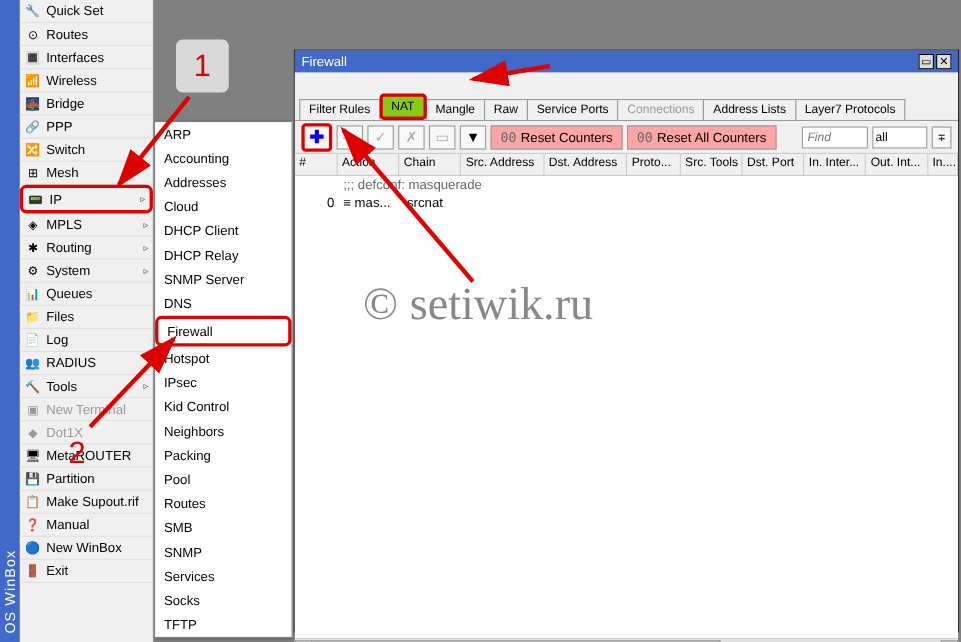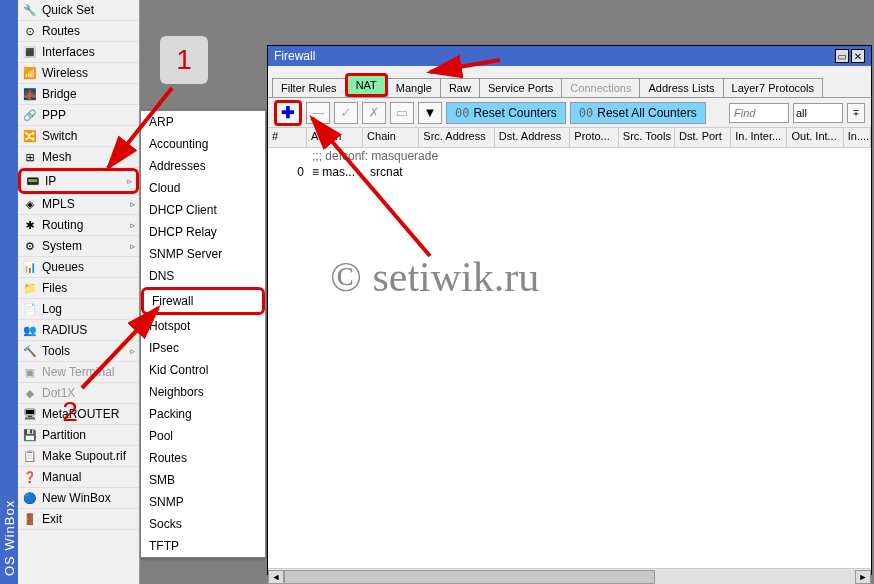--- a/index.html
+++ b/index.html
@@ -17,31 +17,31 @@
 .submenu-item { height: 22px; display: flex; align-items: center; padding: 0 8px; cursor: default; }
 .submenu-item.hl { border: 3px solid #d00; border-radius: 6px; height: 28px; }
 
 .callout { position: absolute; width: 48px; height: 48px; background: #d9d9d9; border-radius: 6px; display: flex; align-items: center; justify-content: center; font-size: 28px; color: #d00; font-weight: normal; }
 
 .firewall-win { position: absolute; left: 267px; top: 45px; width: 605px; height: 530px; background: #f0f0f0; border: 1px solid #000; }
 .fw-title { height: 20px; background: #4169c9; color: #fff; display: flex; align-items: center; padding: 0 6px; font-size: 12px; }
 .fw-title .spacer { flex: 1; }
 .fw-title .btn { width: 14px; height: 14px; border: 1px solid #000; background: #ddd; margin-left: 2px; display: flex; align-items: center; justify-content: center; font-size: 10px; color: #000; }
 
-.fw-tabs { display: flex; align-items: flex-end; height: 32px; background: #f0f0f0; border-bottom: 1px solid #999; padding: 4px 4px 0; gap: 0; }
+.fw-tabs { display: flex; align-items: flex-end; height: 44px; background: #f0f0f0; border-bottom: 1px solid #999; padding: 4px 4px 0; gap: 0; }
 .fw-tab { padding: 3px 8px; border: 1px solid #999; border-bottom: none; background: #f0f0f0; margin-right: -1px; font-size: 11px; cursor: default; }
-.fw-tab.active { background: #86efac; position: relative; z-index: 2; }
+.fw-tab.active { background: #84cc16; position: relative; z-index: 2; }
 .fw-tab.hl { border: 3px solid #d00; border-radius: 4px; }
 .fw-tab.dim { color: #999; }
 
 .fw-toolbar { display: flex; align-items: center; height: 30px; padding: 0 6px; gap: 4px; background: #f0f0f0; border-bottom: 1px solid #ccc; }
 .tb-btn { width: 24px; height: 22px; border: 1px solid #999; background: #f8f8f8; display: flex; align-items: center; justify-content: center; font-size: 13px; cursor: default; }
 .tb-btn.dim { color: #aaa; }
 .tb-btn.add { color: #00f; font-weight: bold; font-size: 16px; border: 3px solid #d00; border-radius: 4px; width: 28px; height: 26px; }
-.tb-text-btn { height: 22px; border: 1px solid #999; background: #7dd3fc; padding: 0 8px; display: flex; align-items: center; font-size: 11px; cursor: default; }
+.tb-text-btn { height: 22px; border: 1px solid #999; background: #fca5a5; padding: 0 8px; display: flex; align-items: center; font-size: 11px; cursor: default; }
 .tb-text-btn .oo { font-family: monospace; margin-right: 4px; color: #666; }
 .tb-spacer { flex: 1; }
 .find-input { width: 60px; height: 20px; border: 1px solid #999; padding: 0 4px; font-style: italic; color: #888; font-size: 11px; }
 .filter-select { width: 50px; height: 20px; border: 1px solid #999; padding: 0 2px; font-size: 11px; }
 .dd-btn { width: 18px; height: 20px; border: 1px solid #999; background: #f8f8f8; display: flex; align-items: center; justify-content: center; font-size: 9px; }
 
 .fw-grid { background: #fff; height: 440px; position: relative; overflow: hidden; }
 .grid-header { display: flex; height: 20px; border-bottom: 1px solid #ccc; background: #f0f0f0; }
 .grid-header .col { border-right: 1px solid #ccc; padding: 2px 4px; font-size: 11px; overflow: hidden; white-space: nowrap; }
 .grid-row { display: flex; height: 16px; font-size: 11px; }
@@ -183,20 +183,21 @@
     <div class="submenu-item hl">Firewall</div>
     <div class="submenu-item">Hotspot</div>
     <div class="submenu-item">IPsec</div>
     <div class="submenu-item">Kid Control</div>
     <div class="submenu-item">Neighbors</div>
     <div class="submenu-item">Packing</div>
     <div class="submenu-item">Pool</div>
     <div class="submenu-item">Routes</div>
     <div class="submenu-item">SMB</div>
     <div class="submenu-item">SNMP</div>
+    <div class="submenu-item">Services</div>
     <div class="submenu-item">Socks</div>
     <div class="submenu-item">TFTP</div>
   </div>
 
 <div class="callout" style="left:160px; top:36px">1</div>
 <div class="callout" style="left:46px; top:388px; background:transparent">2</div>
 <div class="callout" style="left:516px; top:36px; background:transparent">3</div>
 <div class="callout" style="left:416px; top:250px; background:transparent">4</div>
 
 <div class="firewall-win">

